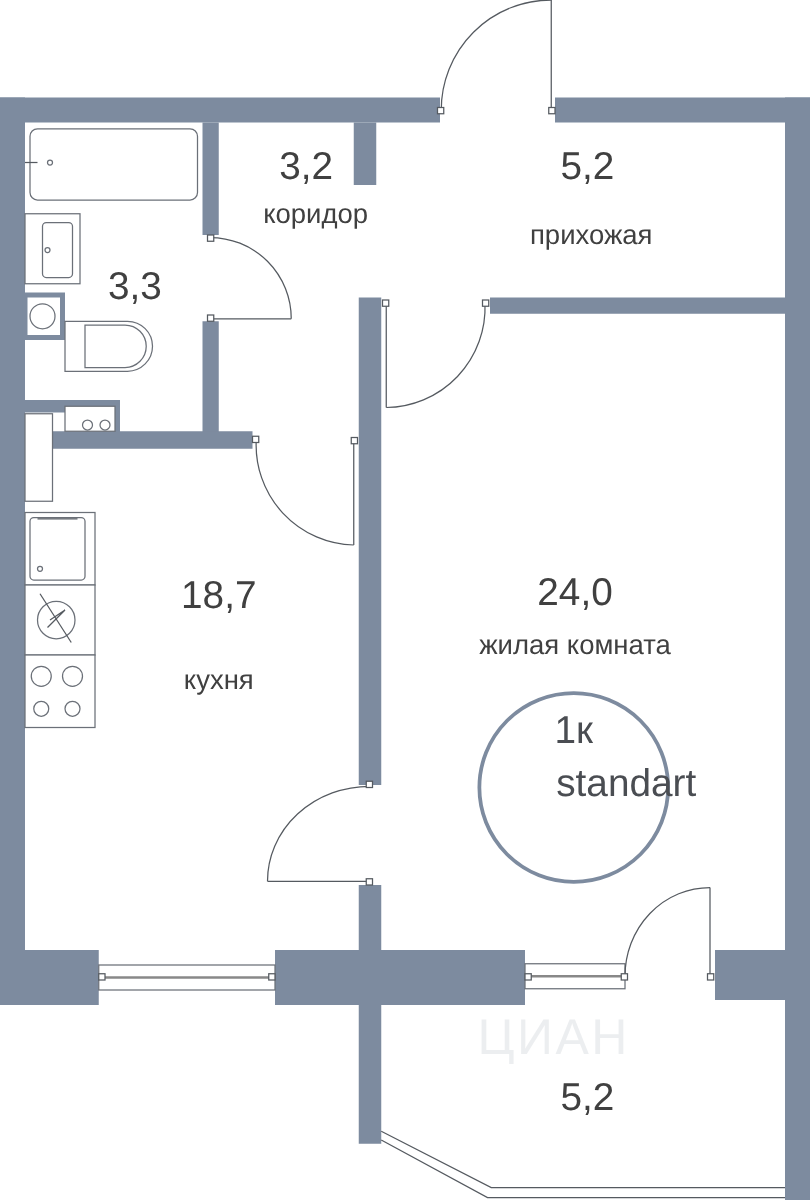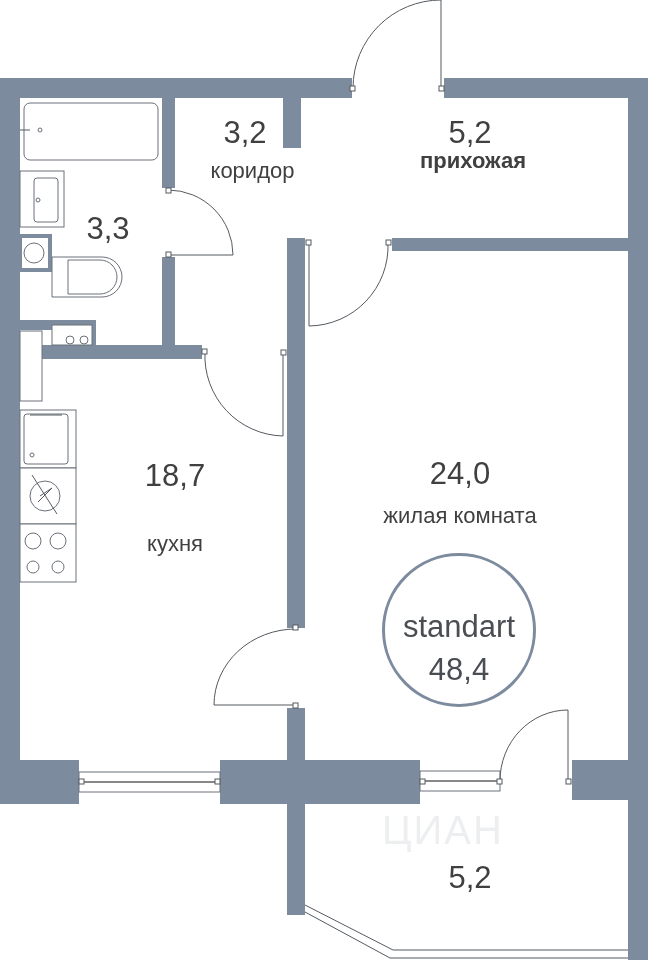--- a/index.html
+++ b/index.html
@@ -139,30 +139,30 @@
     <circle class="fix" cx="58" cy="541" r="8"></circle>
     <circle class="fix" cx="33" cy="567" r="6"></circle>
     <circle class="fix" cx="58" cy="567" r="6"></circle>
   </g>
 </svg>
 
 <div class="lbl num" style="left:210px; top:117px; width:70px;">3,2</div>
 <div class="lbl name" style="left:180px; top:160px; width:145px;">коридор</div>
 
 <div class="lbl num" style="left:435px; top:117px; width:70px;">5,2</div>
-<div class="lbl name" style="left:393px; top:150px; width:160px;font-weight:bold;">прихожая</div>
+<div class="lbl name" style="left:393px; top:177px; width:160px;">прихожая</div>
 
 <div class="lbl num" style="left:78px; top:213px; width:60px;">3,3</div>
 
 <div class="lbl num" style="left:130px; top:460px; width:90px;">18,7</div>
 <div class="lbl name" style="left:120px; top:533px; width:110px;">кухня</div>
 
 <div class="lbl num" style="left:410px; top:458px; width:100px;">24,0</div>
 <div class="lbl name" style="left:325px; top:505px; width:270px;">жилая комната</div>
 
 <div class="lbl num" style="left:430px; top:862px; width:80px;">5,2</div>
 
 <div class="badge">
-  <div class="bl" style="top:55px;">standart</div>
-  <div class="bl" style="top:98px;">48,4</div>
+  <div class="bl" style="top:12px;">1к</div>
+  <div class="bl" style="top:55px;margin-left:42px;">standart</div>
 </div>
 
 <div class="wm">ЦИАН</div>
 
 </body></html>

